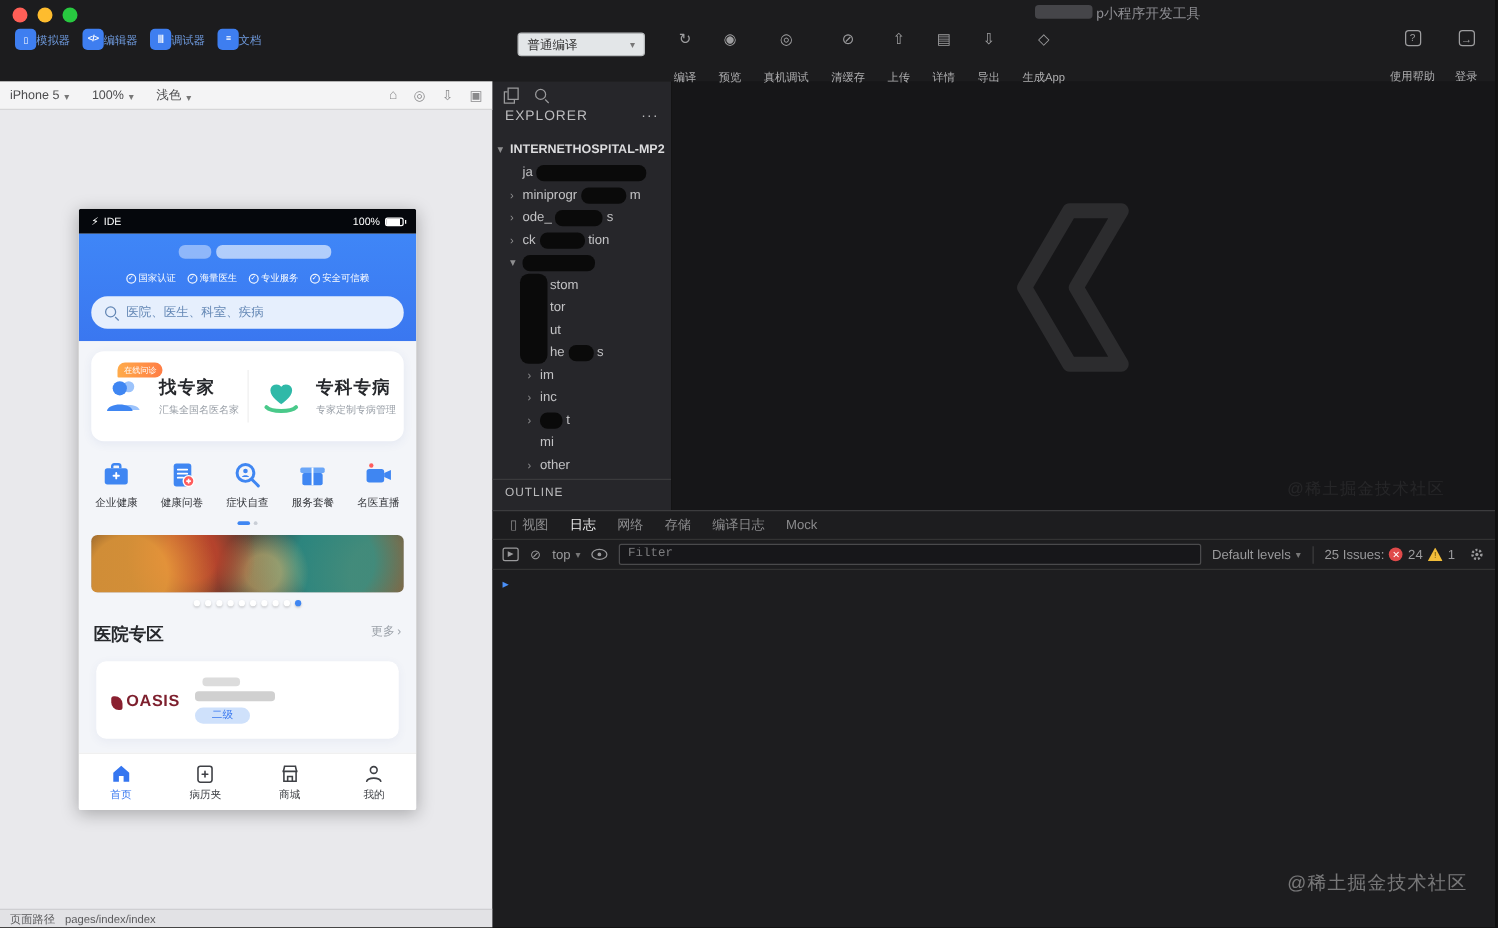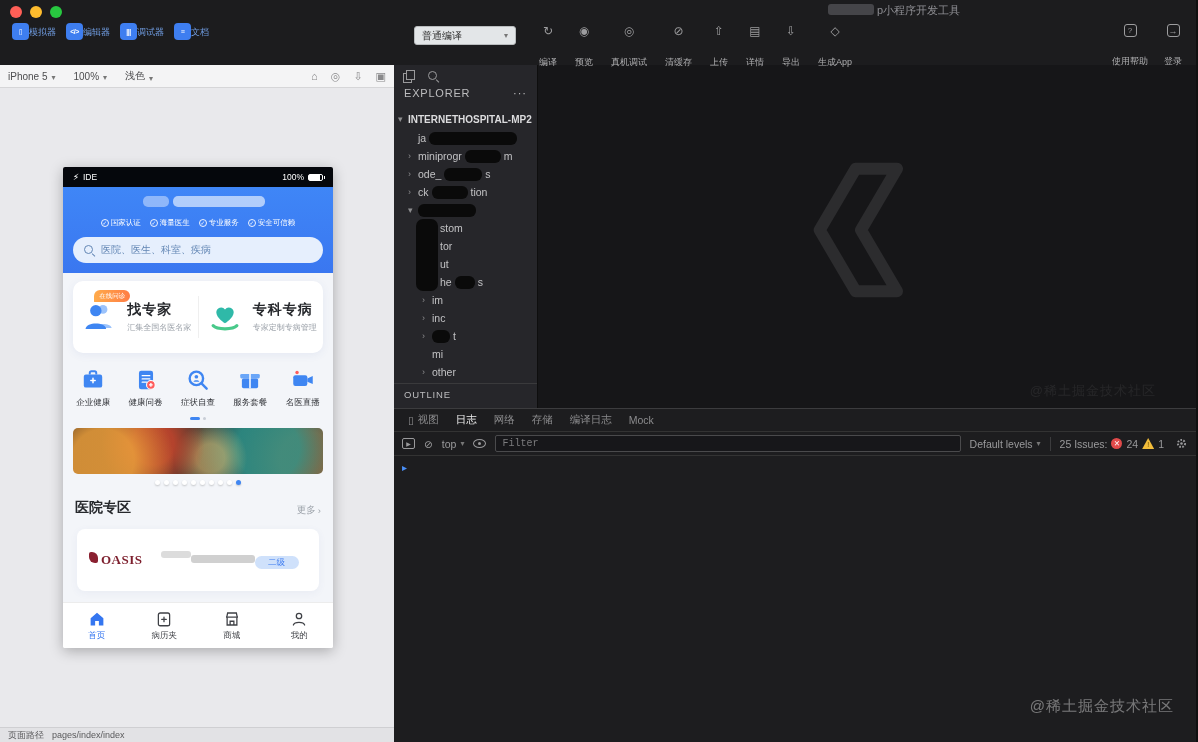--- a/index.html
+++ b/index.html
@@ -81,29 +81,29 @@
  background:
   radial-gradient(circle at 12% 70%, rgba(235,160,60,.85) 0 14%, transparent 32%),
   radial-gradient(circle at 32% 35%, rgba(205,70,45,.8) 0 12%, transparent 30%),
   radial-gradient(circle at 55% 65%, rgba(245,205,120,.5) 0 10%, transparent 26%),
   radial-gradient(circle at 78% 45%, rgba(45,150,140,.8) 0 16%, transparent 36%),
   radial-gradient(circle at 94% 70%, rgba(200,110,50,.7) 0 12%, transparent 30%),
   linear-gradient(90deg,#33201a,#5c3322 30%,#274146 70%,#1d3036)}
 .bdots{margin-top:6px;display:flex;justify-content:center;gap:4px}
 .bdot{width:5px;height:5px;border-radius:50%;background:#fff;box-shadow:0 1px 2px rgba(0,0,0,.2)}
 .bdot.active{background:#3f86f2}
-.sechd{margin:14px 12px 0;display:flex;align-items:flex-end;justify-content:space-between}
+.sechd{margin:14px 12px 0;display:flex;align-items:flex-start;justify-content:space-between}
 .sec-t{font-size:14px;font-weight:bold;color:#26282c}
 .sec-m{font-size:9.5px;color:#9aa0a8;display:flex;gap:2px;align-items:center;cursor:pointer}
 .hcard{margin:12px 14px 0;height:62px;background:#fff;border-radius:8px;box-shadow:0 2px 8px rgba(60,90,160,.06);
   display:flex;align-items:center;padding:0 12px;gap:12px;cursor:pointer}
-.hlogo{display:flex;align-items:flex-start;gap:3px;color:#7d1f2d;font-family:Liberation Serif, serif;
+.hlogo{display:flex;align-items:flex-end;gap:3px;color:#7d1f2d;font-family:Liberation Sans, sans-serif;
   font-weight:bold;font-size:13px;letter-spacing:.5px}
 .hcrest{width:9px;height:11px;background:#8a2030;border-radius:2px 6px 2px 6px}
-.hinfo{display:flex;flex-direction:row;align-items:flex-start}
+.hinfo{display:flex;flex-direction:column;align-items:flex-start}
 .hblur1{width:30px;height:7px;border-radius:3px;background:#dcdcdc;margin-left:6px}
 .hblur2{width:64px;height:8px;border-radius:3px;background:#d0d0d0;margin-top:4px}
 .hpill{margin-top:5px;width:44px;height:13px;background:#cfe1fb;color:#3b7af0;font-size:8.5px;border-radius:7px;
   display:flex;align-items:center;justify-content:center}
 .p-tabbar{height:46px;background:#fff;border-top:1px solid #ececec;display:flex;flex:0 0 auto}
 .ptab{flex:1;display:flex;flex-direction:column;align-items:center;justify-content:center;gap:2px;font-size:8.5px;
   color:#3f4146;cursor:pointer}
 .ptab.active{color:#3576f0}
 
 

